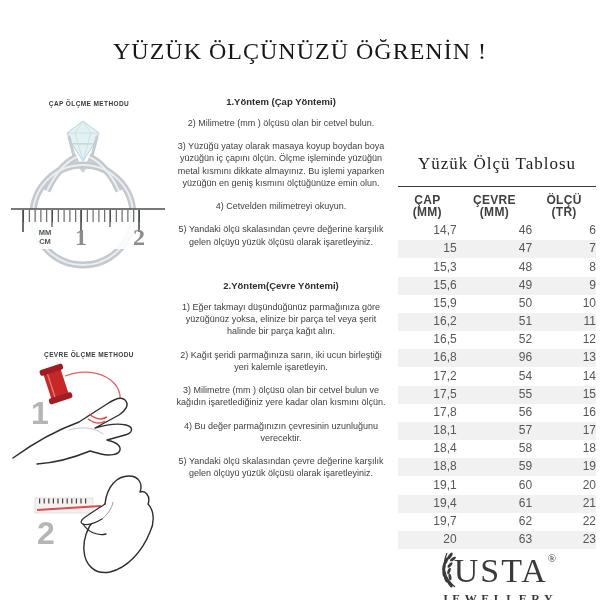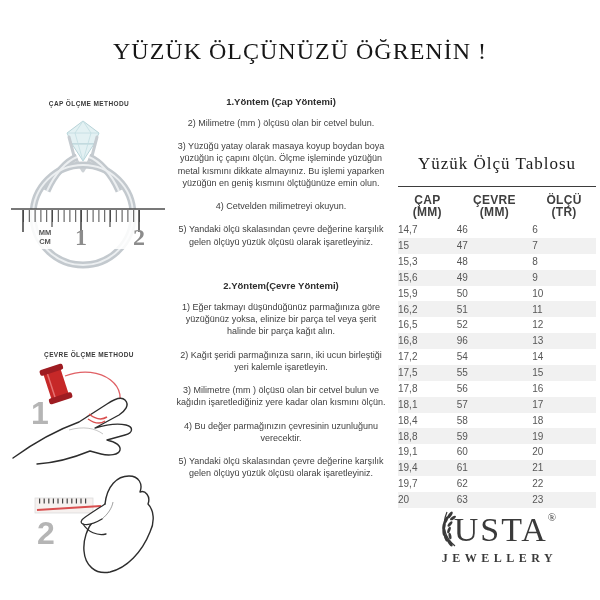--- a/index.html
+++ b/index.html
@@ -18,21 +18,21 @@
   .method-heading{font-size:9.5px;font-weight:bold;color:#2c2c2c;margin:0 0 10px;}
   .method-steps p{font-size:9px;line-height:1.36;margin:0 0 11px;color:#3e3e3e;}
   .method-block.second{margin-top:32px;}
   
   .col-right{position:absolute;left:398px;top:154px;width:198px;}
   .table-title{text-align:center;font-family:"Liberation Serif",serif;font-weight:400;
                font-size:17px;letter-spacing:1px;color:#1c1c1c;margin:0;}
   .table-rule{border:none;border-top:1.5px solid #3d3d3d;margin:12px 0 2px;}
   table{width:100%;border-collapse:collapse;}
   th{font-size:12px;color:#3f3f3f;padding:5px 0 4px;letter-spacing:.3px;line-height:1;}
-  td{font-size:10px;color:#575757;text-align:left;padding:2.2px 0;line-height:1.15;}
+  td{font-size:12px;color:#575757;text-align:right;padding:2.2px 0;line-height:1.15;}
   tbody tr:nth-child(even){background:var(--stripe,#f1f1f1);}
   
   .logo{text-align:center;color:#3a3a3a;}
   .logo-main{font-family:"Liberation Serif",serif;font-size:34px;letter-spacing:2px;line-height:1;}
   .logo-main svg{vertical-align:-7px;margin-right:-4px;}
   .logo-reg{font-size:11px;vertical-align:20px;letter-spacing:0;}
   .logo-sub{font-family:"Liberation Serif",serif;font-size:12px;font-weight:bold;
             letter-spacing:4.5px;margin-top:3px;padding-left:5px;}
 </style>
 </head>

